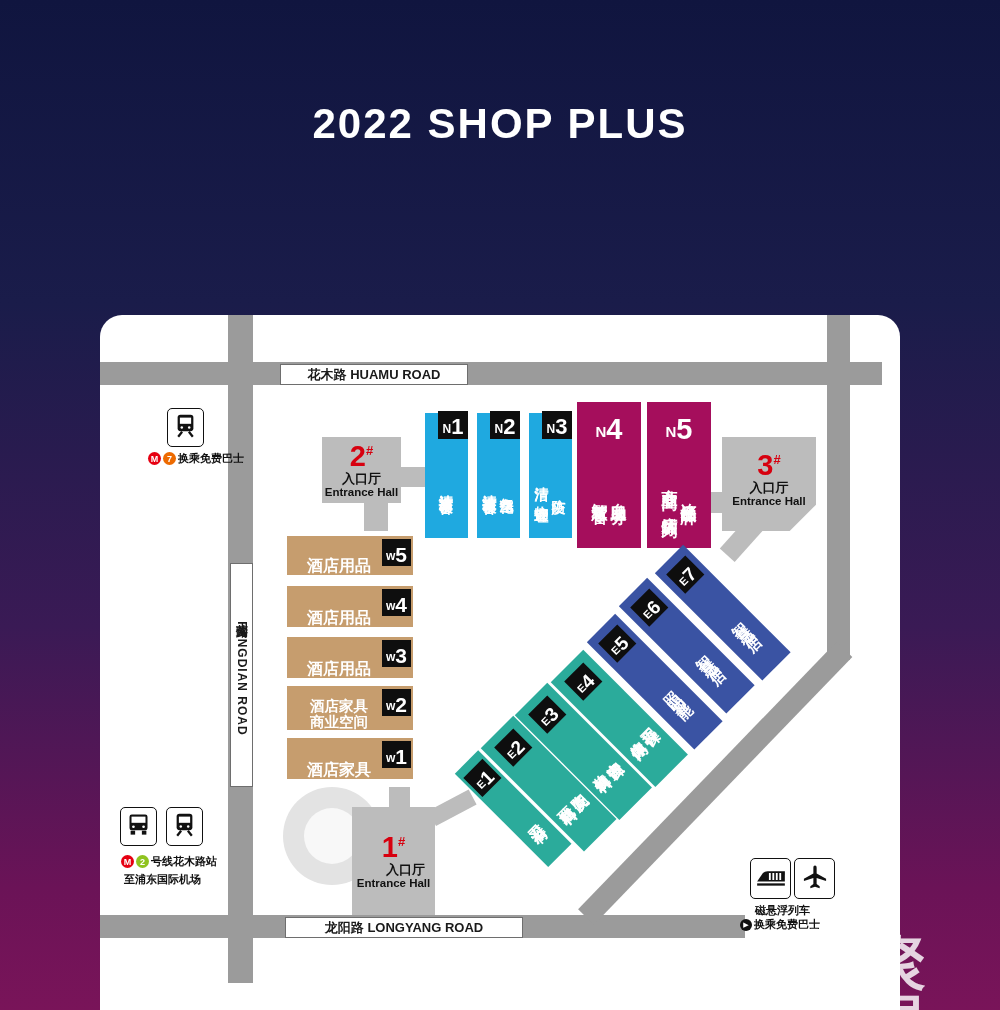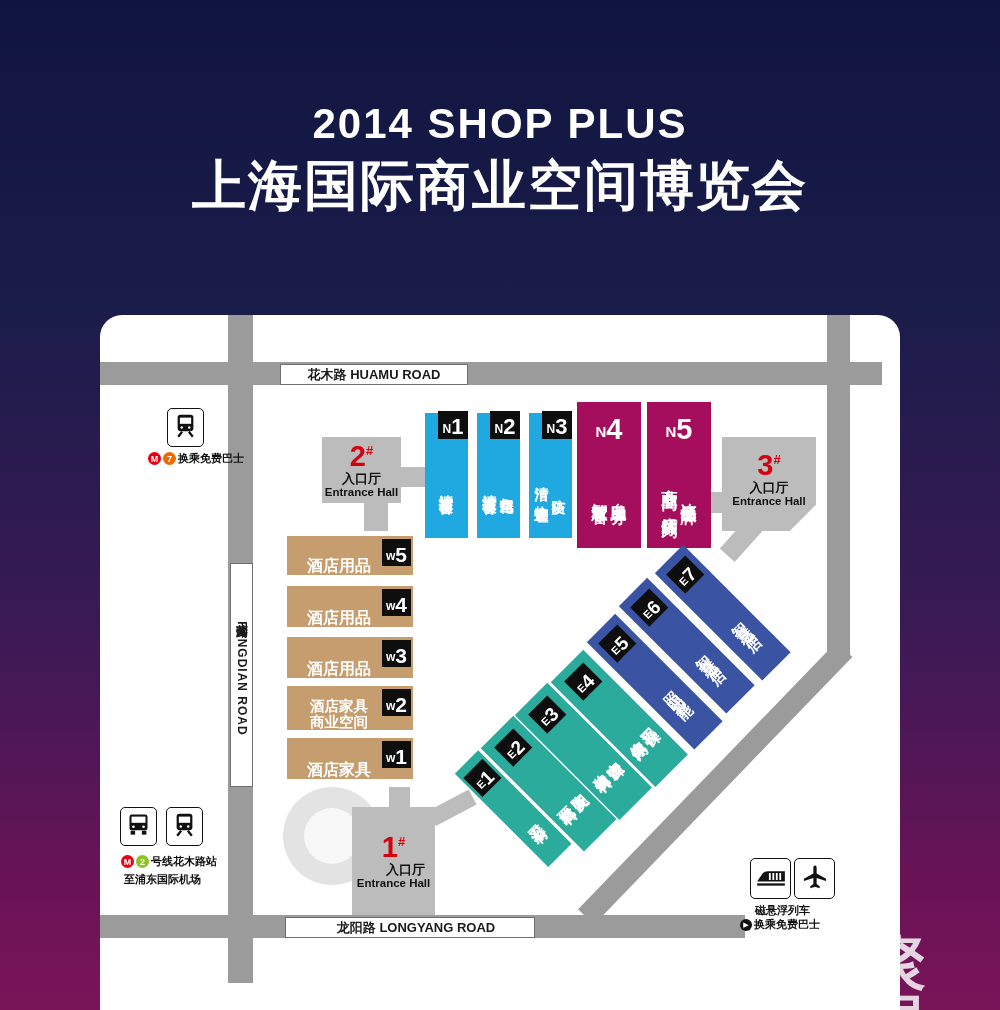--- a/index.html
+++ b/index.html
@@ -71,34 +71,33 @@
   .b7{background:#ed6a00;} .b2{background:#8fc31f;}
   .playicon{width:12px;height:12px;border-radius:50%;background:#111;color:#fff;font-size:7px;
       display:inline-flex;align-items:center;justify-content:center;flex:none;}
   .watermark{position:absolute;left:866px;top:934px;font-size:60px;font-weight:800;
       color:rgba(255,255,255,.82);letter-spacing:8px;line-height:1;}
 </style>
 </head>
 <body>
 
 <div class="page">
-  <div class="t1">2014 SHOP PLUS</div>
-  <div class="t2">上海国际商业空间博览会</div>
+  <div class="t1">2022 SHOP PLUS</div>
 
   <div class="map">
 
     <div class="road" style="left:0;top:47px;width:782px;height:23px;"></div>
     <div class="road" style="left:128px;top:0;width:25px;height:668px;"></div>
     <div class="road" style="left:0;top:600px;width:645px;height:23px;"></div>
     <div class="road" style="left:727px;top:0;width:23px;height:345px;"></div>
     <div class="road" style="left:486px;top:591px;width:372px;height:22px;transform:rotate(-46deg);transform-origin:0 50%;"></div>
 
     <div class="roadlabel" style="left:180px;top:49px;width:186px;height:19px;">花木路  HUAMU ROAD</div>
     <div class="roadlabel vert" style="left:130px;top:248px;width:21px;height:222px;">芳甸路 FANGDIAN ROAD</div>
-    <div class="roadlabel" style="left:185px;top:602px;width:236px;height:19px;padding-left:12px;">龙阳路  LONGYANG ROAD</div>
+    <div class="roadlabel" style="left:185px;top:602px;width:236px;height:19px;">龙阳路  LONGYANG ROAD</div>
 
     <div class="gray" style="left:301px;top:152px;width:40px;height:20px;"></div>
     <div class="gray" style="left:264px;top:188px;width:24px;height:28px;"></div>
     <div class="gray" style="left:222px;top:122px;width:79px;height:66px;">
       <div class="etext">
         <div class="enum"><span>2</span><sup>#</sup></div>
         <div class="ecn">入口厅</div>
         <div class="een">Entrance Hall</div>
       </div>
     </div>

